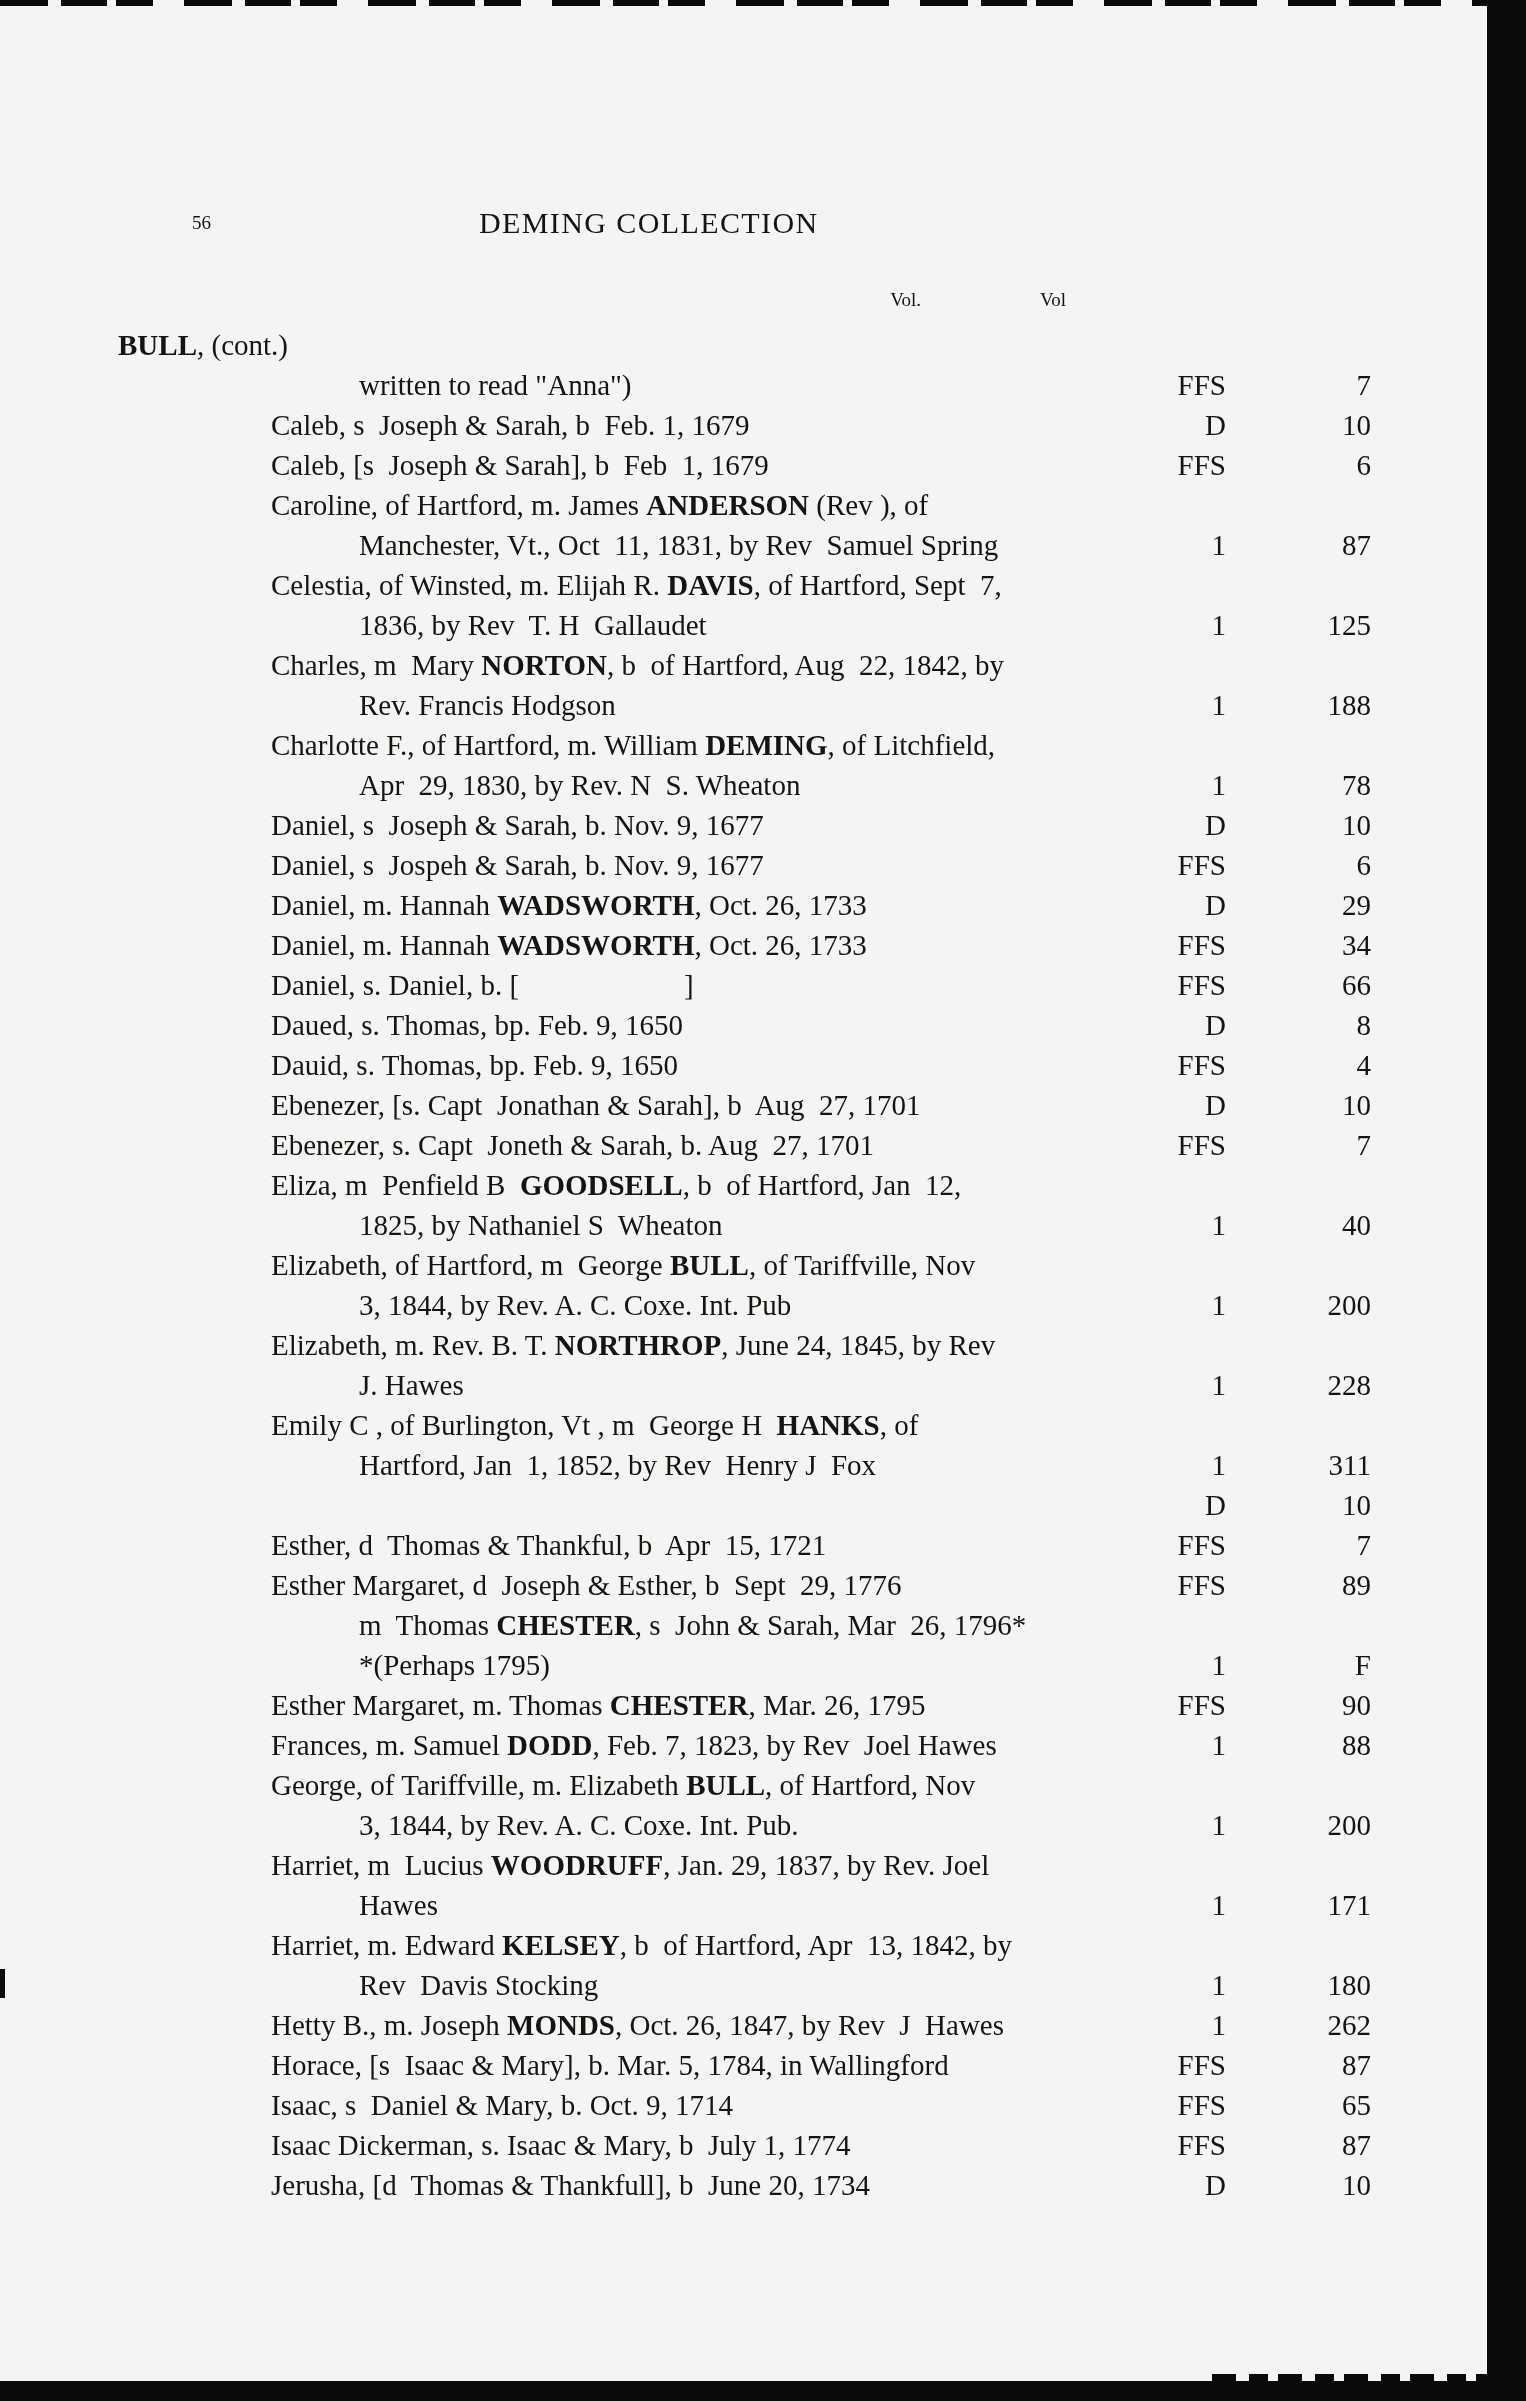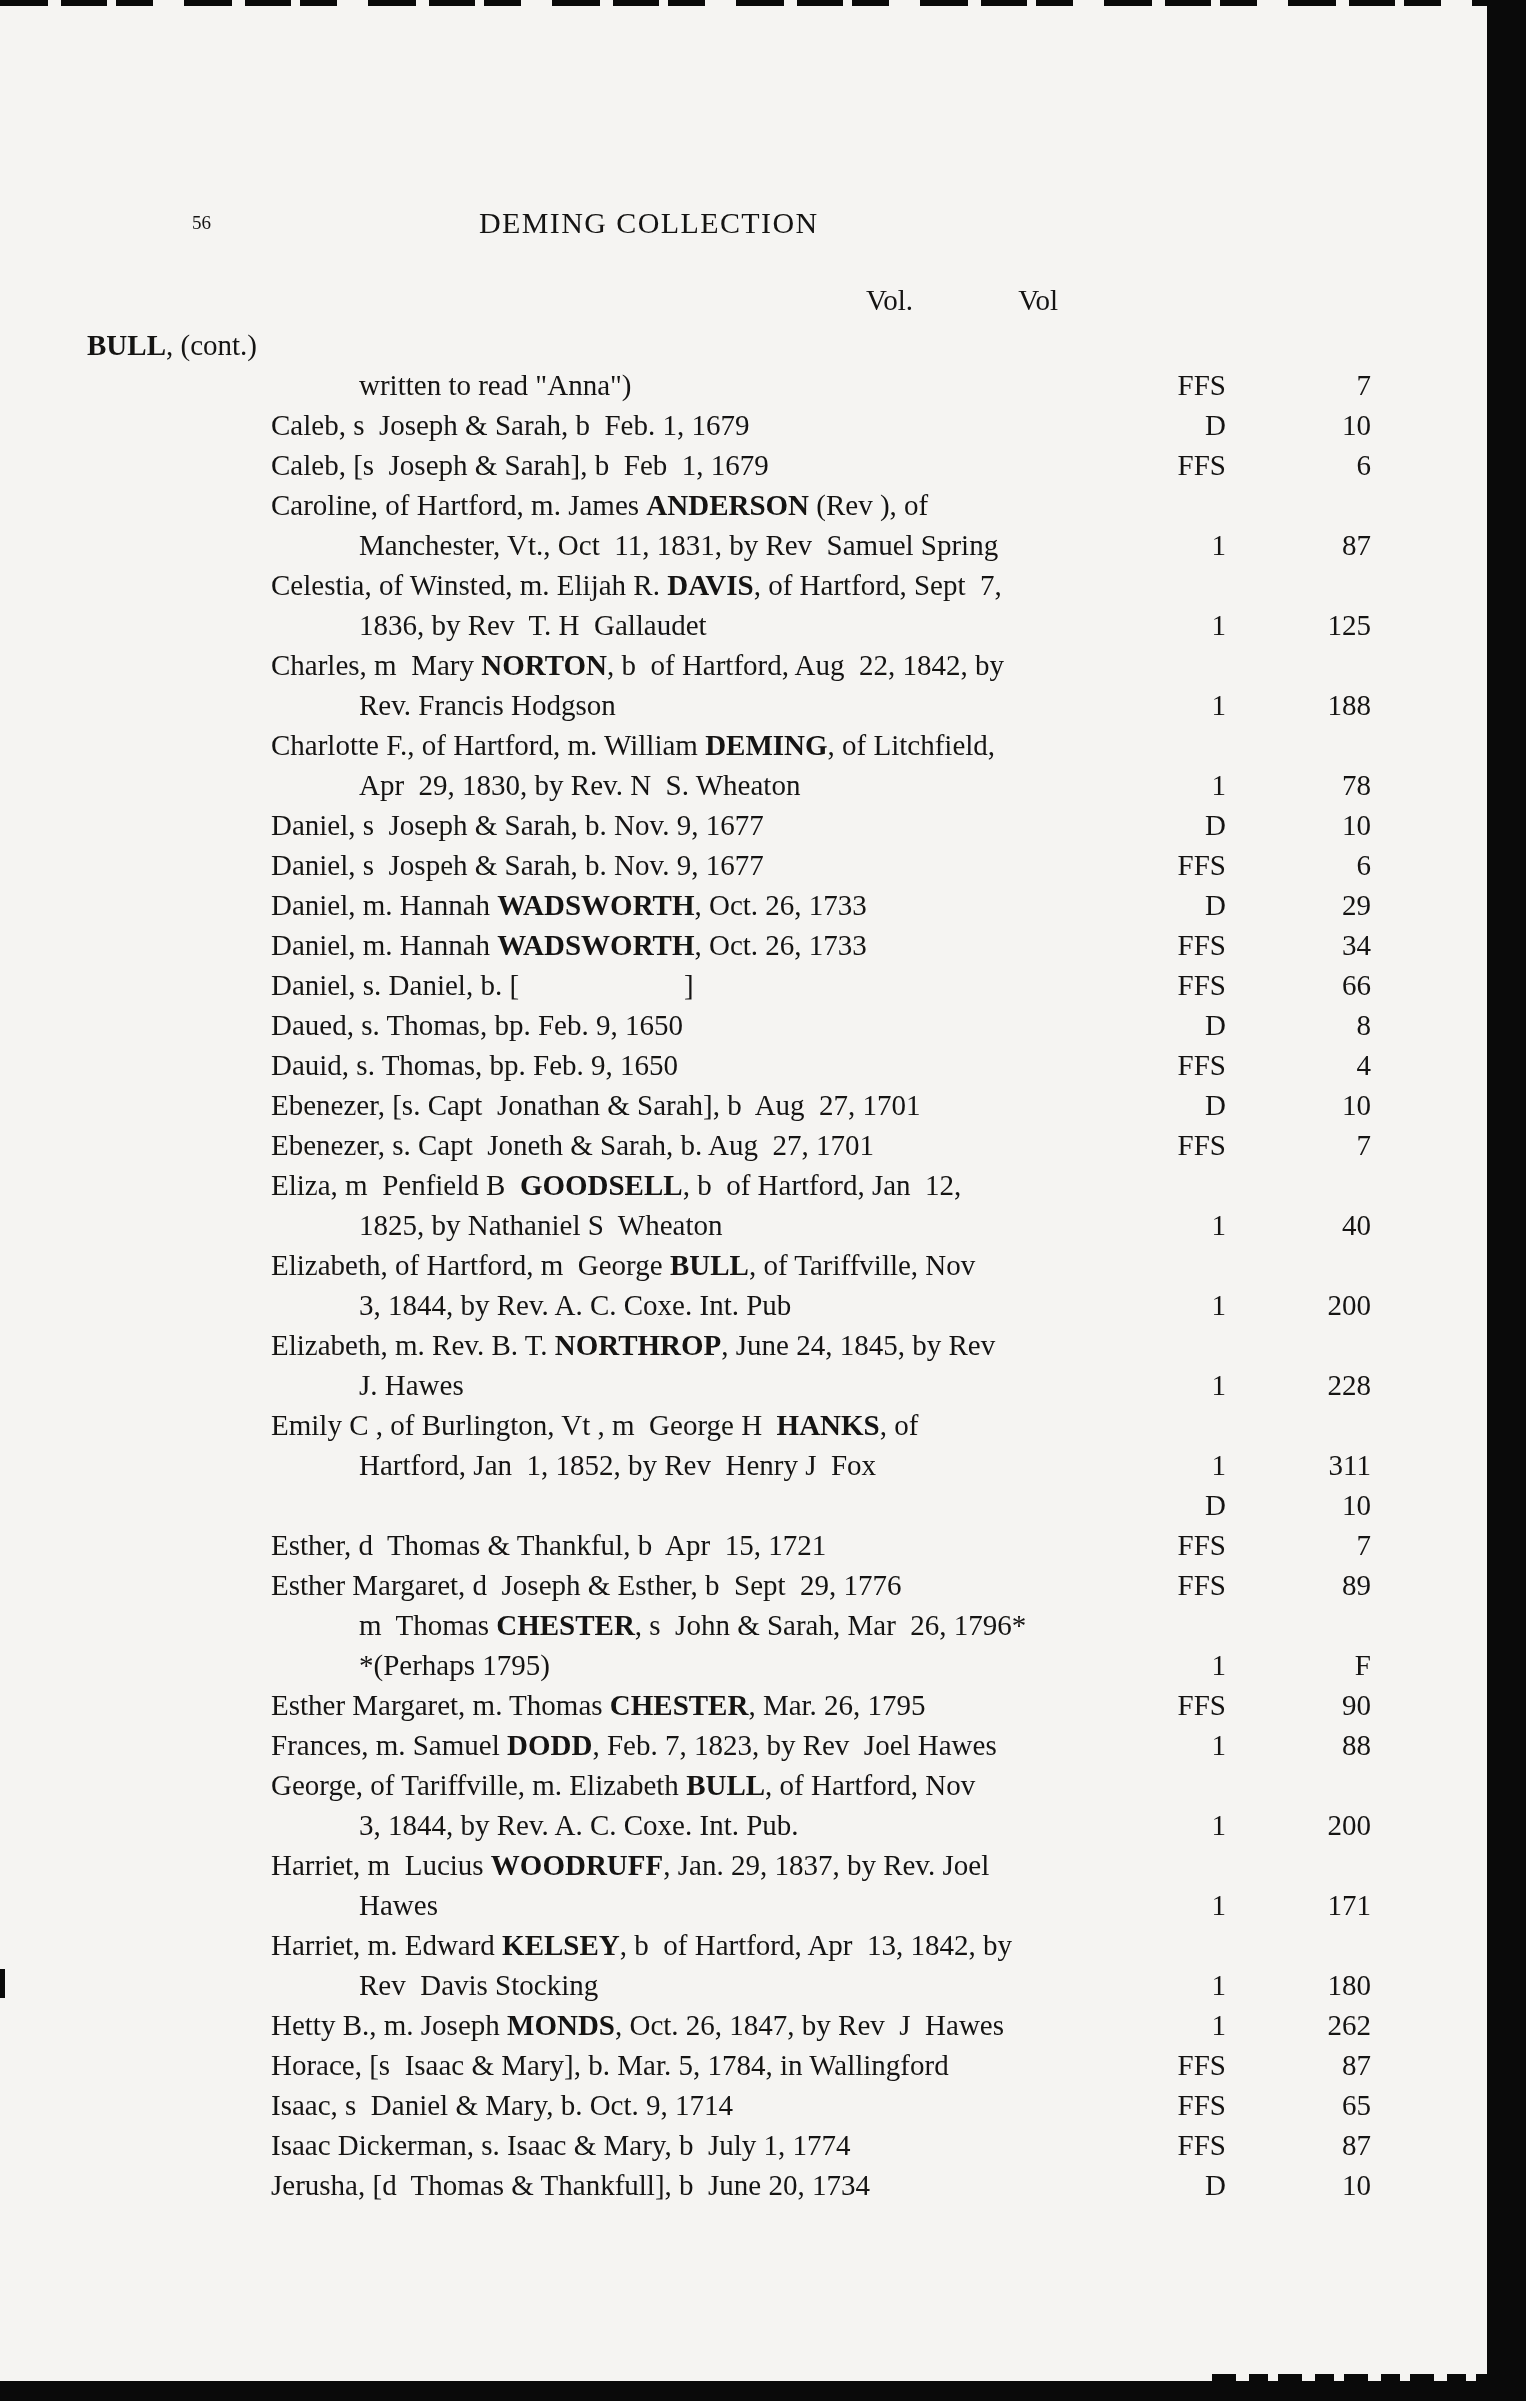--- a/index.html
+++ b/index.html
@@ -27,29 +27,29 @@
       #0a0a0a 0 24px, rgba(0,0,0,0) 24px 37px,
       #0a0a0a 37px 56px, rgba(0,0,0,0) 56px 66px);
   }
   .left-mark{position:absolute;top:1969px;left:0;width:5px;height:28.5px;background:#0a0a0a;}
 
   
   .page-number{position:absolute;top:205px;left:192px;font-size:19px;line-height:36px;}
   .page-title{position:absolute;top:204px;left:479px;font-size:30px;line-height:37px;letter-spacing:1.4px;}
 
   
-  .vol-header{position:absolute;top:280px;left:0;width:1214px;height:40px;line-height:40px;font-size:29px;}
+  .vol-header{position:absolute;top:280px;left:8px;width:1214px;height:40px;line-height:40px;font-size:19px;}
   .vol1{position:absolute;right:301px;top:0;}
   .vol2{position:absolute;right:156px;top:0;}
 
   
   .records{position:absolute;top:325px;left:0;width:1527px;font-size:29px;}
   .row{position:relative;height:40px;line-height:40px;white-space:pre;}
   .text{display:inline-block;white-space:pre;}
-  .i0{padding-left:87px;font-family:Liberation Serif, serif;}
+  .i0{padding-left:118px;font-family:Liberation Serif, serif;}
   .i1{padding-left:271px;}
   .i2{padding-left:359px;}
   .b{font-weight:700;}
   .gap{display:inline-block;width:165px;}
   .volcell{font-size:29px;}
 </style>
 </head>
 <body>
 
 <div class="top-dash-bar"></div>

